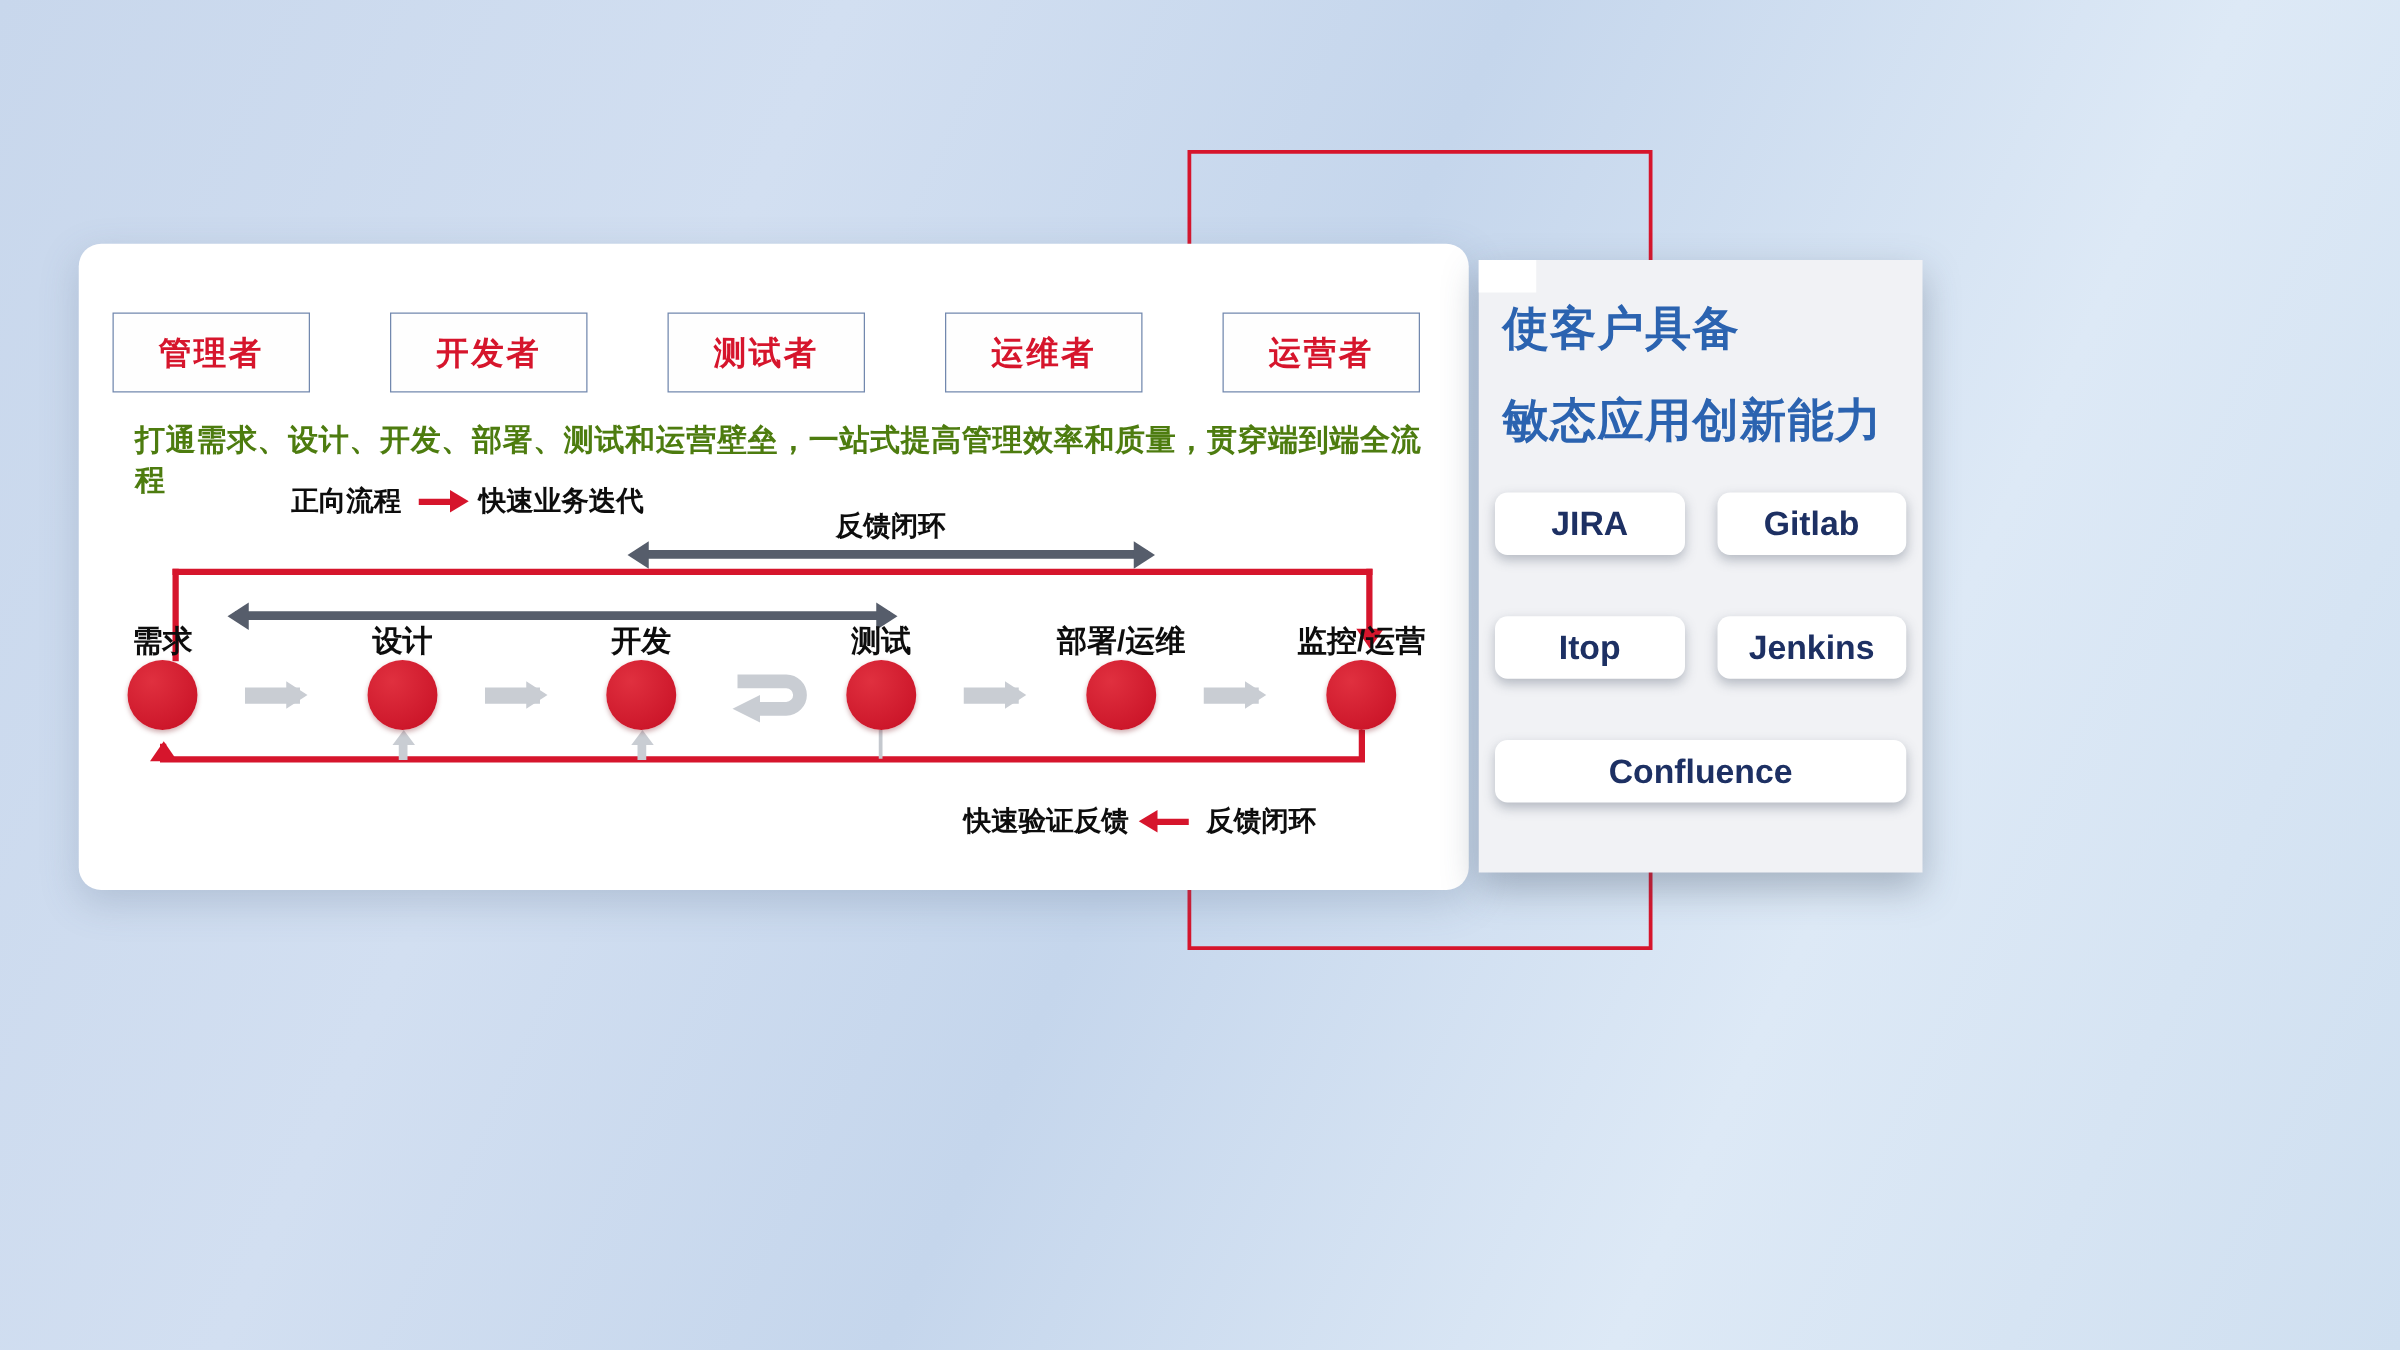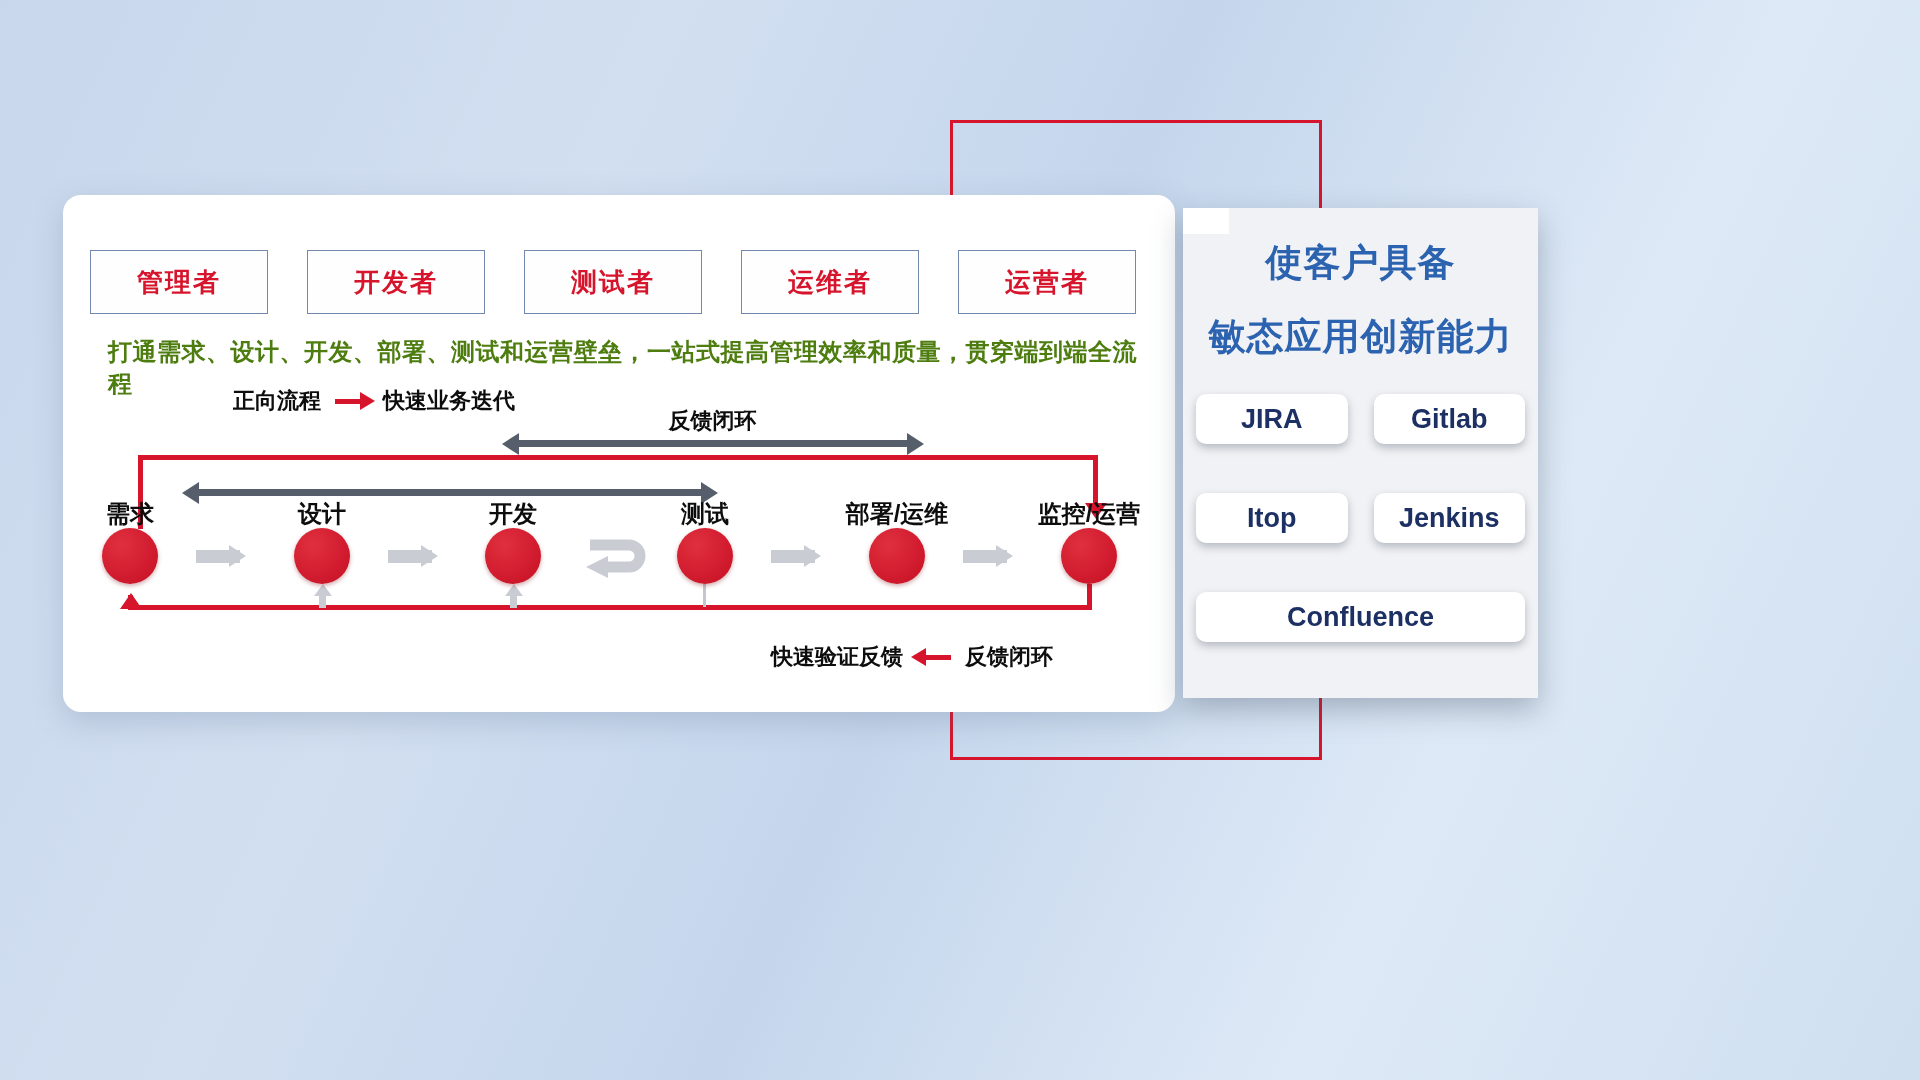--- a/index.html
+++ b/index.html
@@ -21,21 +21,21 @@
     position:absolute; left:63px; top:195px; width:1112px; height:517px;
     background:#ffffff; border-radius:18px; z-index:2;
     box-shadow:0 10px 30px rgba(90,110,140,.25);
   }
   
   .roles {
     position:absolute; left:27px; top:55px; width:1046px; height:64px;
     display:flex; justify-content:space-between;
   }
   .role-box {
-    width:178px; height:64px; background:#fefefe;
+    width:158px; height:64px; background:#fefefe;
     border:1.5px solid #7288ae;
     display:flex; align-items:center; justify-content:center;
     font-size:26px; font-weight:bold; color:#d6152c; letter-spacing:2px;
   }
   .desc {
     position:absolute; left:45px; top:141px; width:1030px;
     font-size:24px; font-weight:bold; color:#4d7c0f; letter-spacing:0.5px;
   }
   
   .legend {
@@ -101,22 +101,22 @@
   .fb-line { position:absolute; width:3px; background:#c4c8ce; }
   .loop-icon { position:absolute; left:511px; top:335px; }
   
   .panel {
     position:absolute; left:1183px; top:208px; width:355px; height:490px;
     background:#f1f2f5; z-index:3;
     box-shadow:0 12px 28px rgba(60,75,95,.35);
   }
   .panel-tab { position:absolute; left:0; top:0; width:46px; height:26px; background:#ffffff; }
   .panel-title {
-    position:absolute; width:100%; text-align:center;
-    font-size:37px; font-weight:bold; color:#2b63b0; letter-spacing:1px;
+    position:absolute; width:100%; text-align:left;
+    font-size:37px; font-weight:bold; color:#2b63b0; letter-spacing:1px;padding-left:19px;
   }
   .panel-title.l1 { top:30px; }
   .panel-title.l2 { top:104px; }
   .tools {
     position:absolute; left:13px; top:186px; width:329px;
     display:flex; flex-direction:column; gap:49px;
   }
   .tool-row { display:flex; gap:26px; }
   .tool-btn {
     flex:1; height:50px; background:#ffffff; border-radius:10px;

